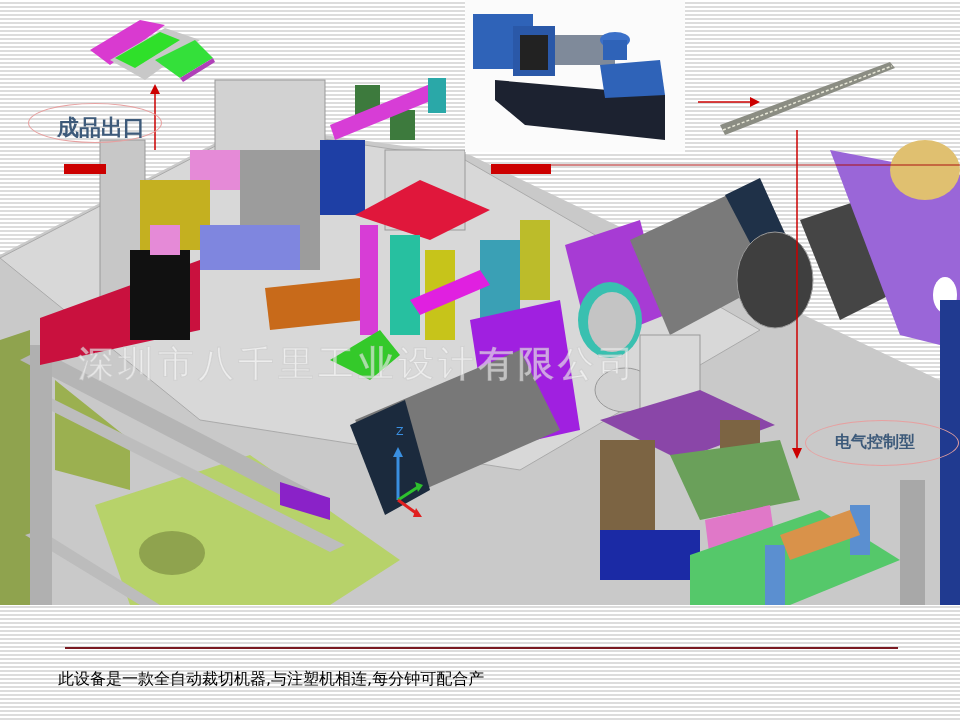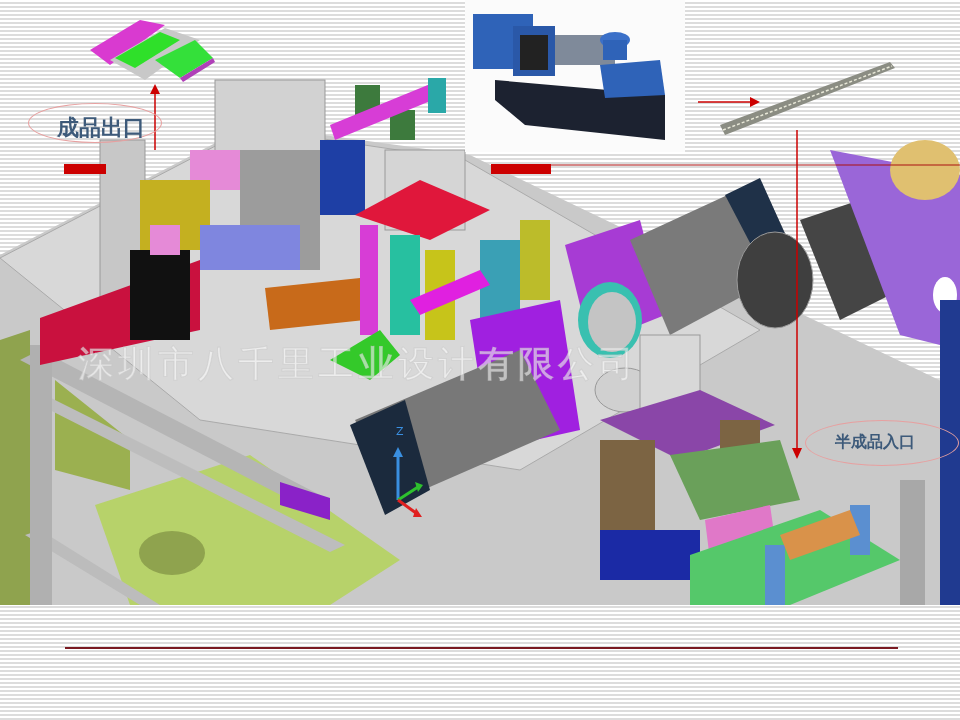--- a/index.html
+++ b/index.html
@@ -161,19 +161,20 @@
     <line x1="10" y1="75" x2="28" y2="88" stroke="#e02020" stroke-width="3"></line>
     <polygon points="25,92 34,92 28,83" fill="#e02020"></polygon>
   </svg>
   <span class="abs" style="left:8px;top:0;font-size:11px;color:#3a8fe0;">Z</span>
 </div>
 
 <div class="abs callout-ellipse" style="left:28px;top:103px;width:132px;height:38px;"></div>
 <div class="abs callout" style="left:57px;top:113px;font-size:22px;">成品出口</div>
 
 <div class="abs callout-ellipse" style="left:805px;top:420px;width:152px;height:44px;"></div>
-<div class="abs callout" style="left:835px;top:432px;font-size:16px;">半成品入口</div>
+<div class="abs callout" style="left:835px;top:432px;font-size:16px;">电气控制型</div>
 
 <div class="abs watermark">深圳市八千里工业设计有限公司</div>
 
 <div class="abs divider"></div>
 <div class="abs caption">
+  <div>此设备是一款全自动裁切机器,与注塑机相连,每分钟可配合产</div>
 </div>
 
 </body></html>

